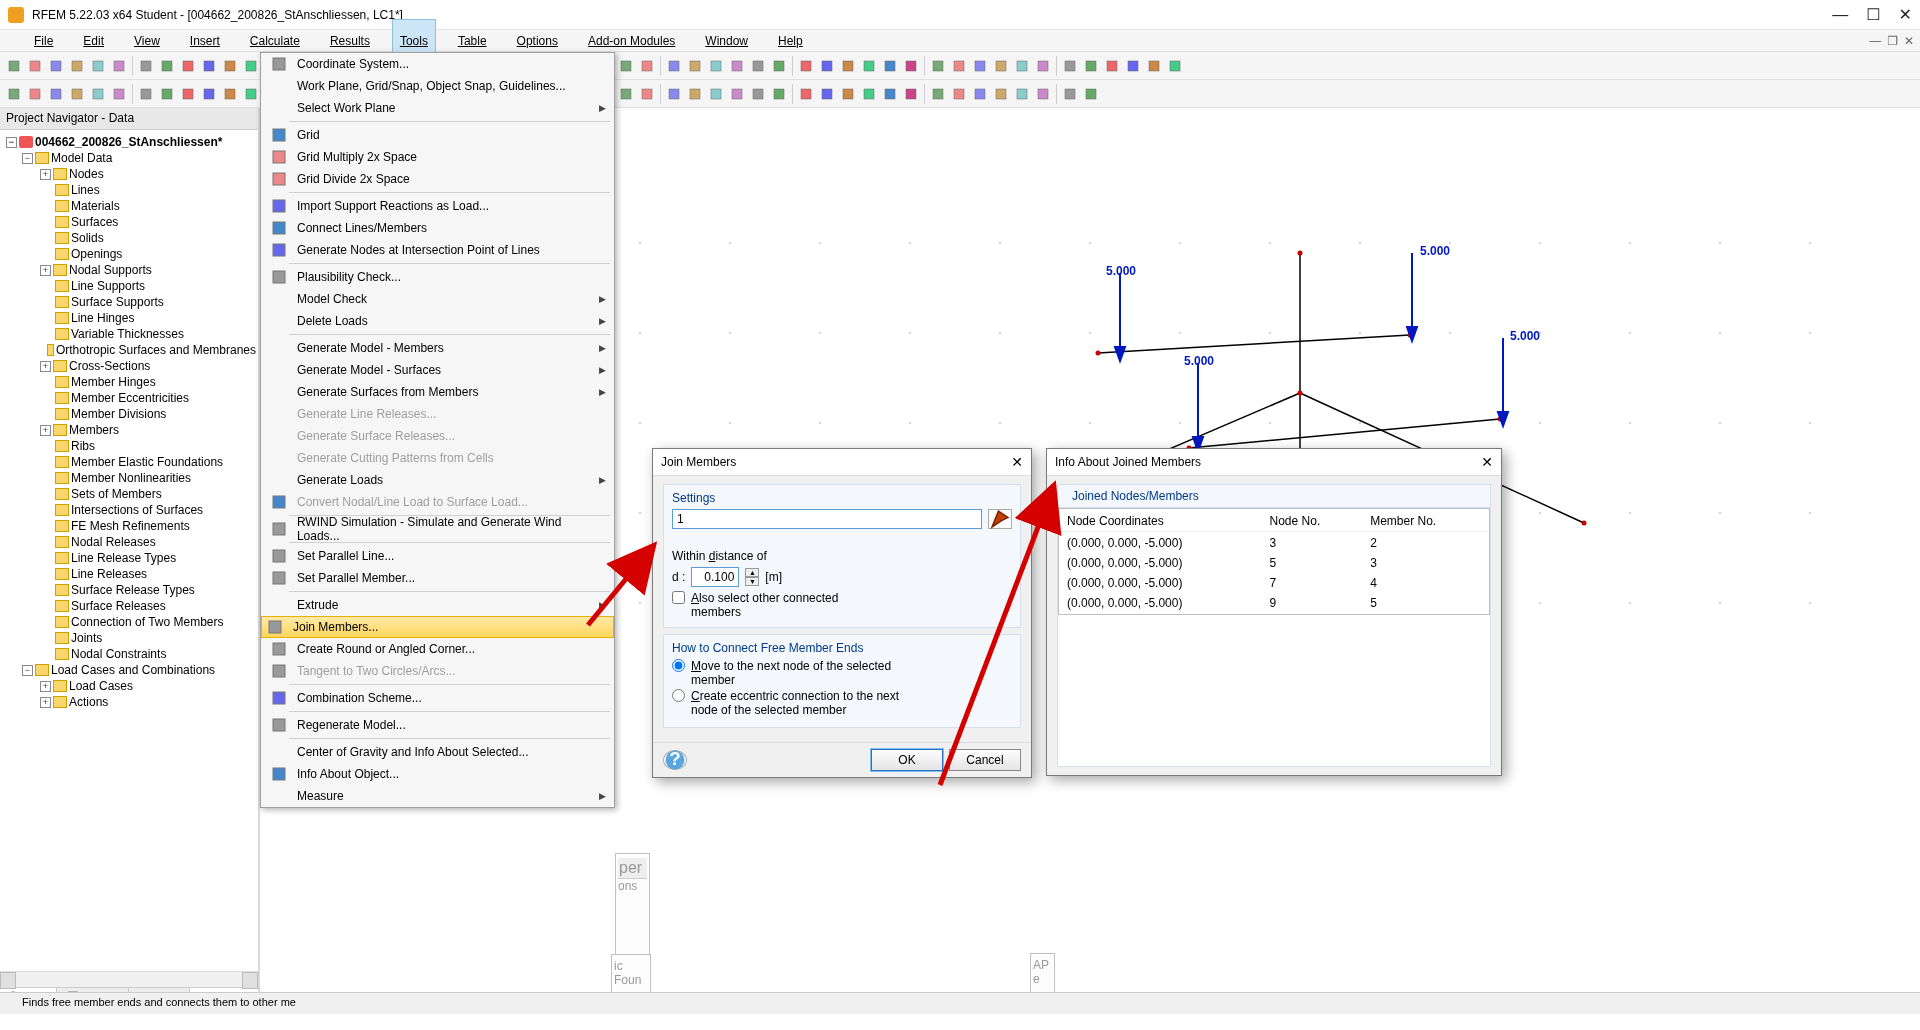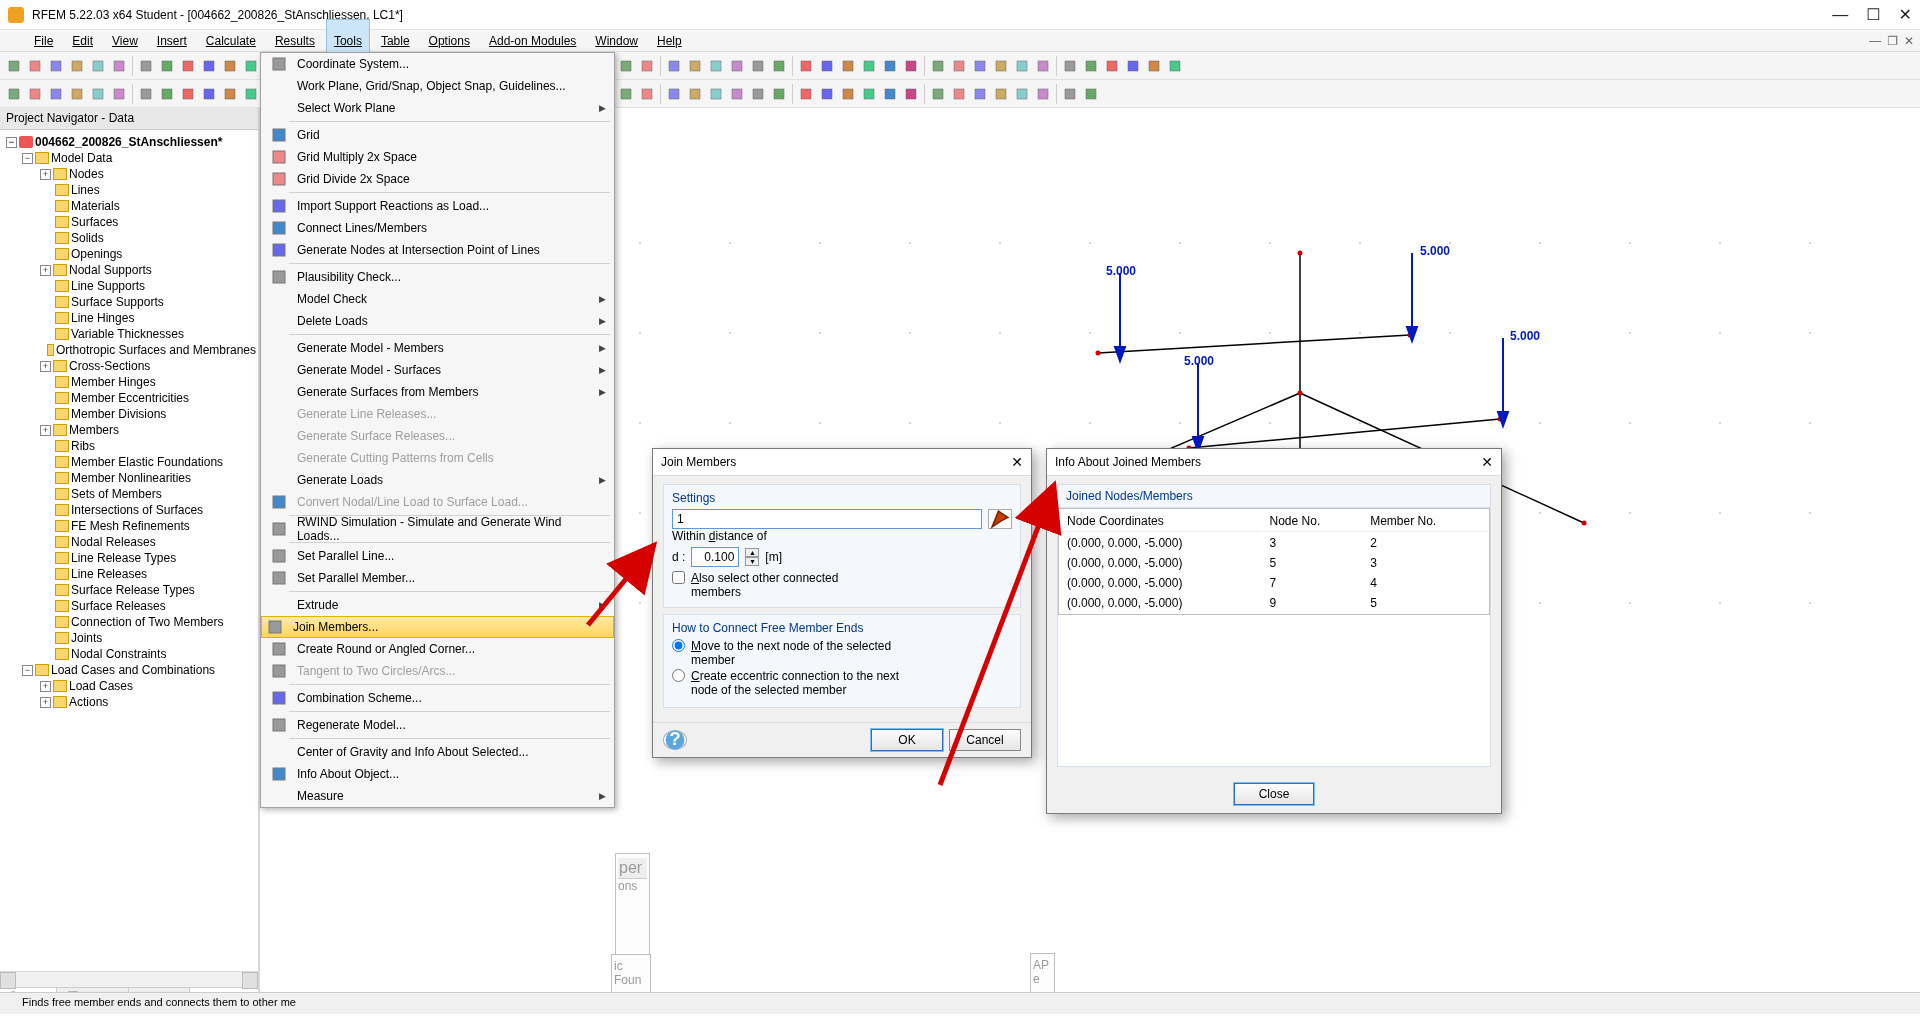--- a/index.html
+++ b/index.html
@@ -6,21 +6,21 @@
 body { width: 1920px; height: 1030px; background: #fff; overflow: hidden; position: relative; }
 
 
 .titlebar { height: 30px; background: #fff; display: flex; align-items: center; padding: 0 8px; border-bottom: 1px solid #e5e5e5; }
 .app-icon { width: 16px; height: 16px; background: #f0a020; border-radius: 3px; margin-right: 8px; }
 .title-text { flex: 1; color: #000; }
 .win-controls { display: flex; gap: 18px; color: #222; }
 .win-controls span { cursor: pointer; font-size: 16px; line-height: 1; }
 
 
-.menubar { height: 22px; background: #f5f5f5; display: flex; align-items: center; padding-left: 26px; gap: 3px; border-bottom: 1px solid #e0e0e0; }
+.menubar { height: 22px; background: #f5f5f5; display: flex; align-items: center; padding-left: 26px; gap: 14px; border-bottom: 1px solid #e0e0e0; }
 .menubar .mi { padding: 2px 8px; cursor: pointer; }
 .menubar .mi.active { background: #cde6f7; border: 1px solid #92c0e0; padding: 14px 7px; }
 .menubar .u { text-decoration: underline; }
 .win-mini { margin-left: auto; display: flex; gap: 6px; padding-right: 6px; color: #666; }
 
 
 .toolbar-row { height: 28px; background: #f5f5f5; border-bottom: 1px solid #e0e0e0; display: flex; align-items: center; padding: 0 4px; gap: 1px; }
 .tb-btn { width: 20px; height: 20px; display: inline-flex; align-items: center; justify-content: center; border: 1px solid transparent; background: #f5f5f5; }
 .tb-sep { width: 1px; height: 20px; background: #ccc; margin: 0 2px; }
 .tb-btn svg { width: 14px; height: 14px; }
@@ -83,21 +83,21 @@
 .dlg-footer button { width: 72px; height: 22px; border: 1px solid #888; background: linear-gradient(#fdfdfd, #e5e5e5); cursor: pointer; }
 .dlg-footer button.primary { border: 1px solid #2a70c2; outline: 1px solid #7abff3; }
 .dlg-check { display: flex; align-items: flex-start; gap: 6px; margin-top: 4px; }
 .dlg-radio { display: flex; align-items: flex-start; gap: 6px; margin: 2px 0; }
 .u { text-decoration: underline; }
 
 
 .info-table { width: 100%; background: #fff; border: 1px solid #c0c0c0; }
 .info-table th { text-align: left; font-weight: normal; padding: 3px 6px; background: #fff; border-bottom: 1px solid #eee; }
 .info-table td { padding: 2px 6px; }
-.info-header { color: #003a8a; padding: 4px 8px; background: #f4f7fb; border: 1px solid #d5dfee; border-bottom: none; }
+.info-header { color: #003a8a; padding: 4px 14px; background: #f4f7fb; border: 1px solid #d5dfee; border-bottom: none; }
 .info-body { border: 1px solid #d5dfee; background: #fff; height: 260px; }
 .info-footer { text-align: center; padding: 8px; }
 .info-footer button { width: 80px; height: 22px; border: 1px solid #2a70c2; outline: 1px solid #7abff3; background: linear-gradient(#fdfdfd, #e5e5e5); cursor: pointer; }
 
 
 .statusbar { position: absolute; left: 0; right: 0; bottom: 16px; height: 22px; background: #f0f0f0; border-top: 1px solid #ccc; padding: 3px 22px; font-size: 11px; }
 
 
 .arrow-overlay { position: absolute; z-index: 300; pointer-events: none; }
 </style>
@@ -1101,21 +1101,21 @@
     <div class="dlg-group">
       <div class="g-title">Settings</div>
       <div class="dlg-row">
         <input class="dlg-input wide" value="1" style="">
         <span class="dlg-btn-icon">
           <svg viewBox="0 0 14 14">
               <path d="M2 12 L6 2 L12 6 L8 8 Z" fill="#c04000" stroke="#802000"></path>
             </svg>
         </span>
       </div>
-      <div style="margin-top:0;">Within <span class="u">d</span>istance of</div>
+      <div style="margin-top:20px;">Within <span class="u">d</span>istance of</div>
       <div class="dlg-row">
         <span>d :</span>
         <input class="dlg-input dlg-spin" value="0.100" style="">
         <span class="spin-btns">
           <button>▲</button>
           <button>▼</button>
         </span>
         <span>[m]</span>
       </div>
       <div class="dlg-check">
@@ -1182,23 +1182,20 @@
             </tr>
             <tr>
               <td>(0.000, 0.000, -5.000)</td>
               <td>9</td>
               <td>5</td>
             </tr>
           </tbody>
       </table>
     </div>
   </div>
-  <div class="info-footer">
-    <button>Close</button>
-  </div>
 </div>
 
 <svg class="arrow-overlay" style="left:0;top:0;width:1920px;height:1030px;">
   <defs>
       <marker id="ah" markerWidth="12" markerHeight="12" refX="9" refY="5" orient="auto">
     <path d="M0,0 L10,5 L0,10 Z" fill="#d40000"></path>
       </marker>
     </defs>
   <line x1="588" y1="625" x2="654" y2="545" stroke="#d40000" stroke-width="5" marker-end="url(#ah)"></line>
   <line x1="940" y1="785" x2="1054" y2="485" stroke="#d40000" stroke-width="5" marker-end="url(#ah)"></line>

